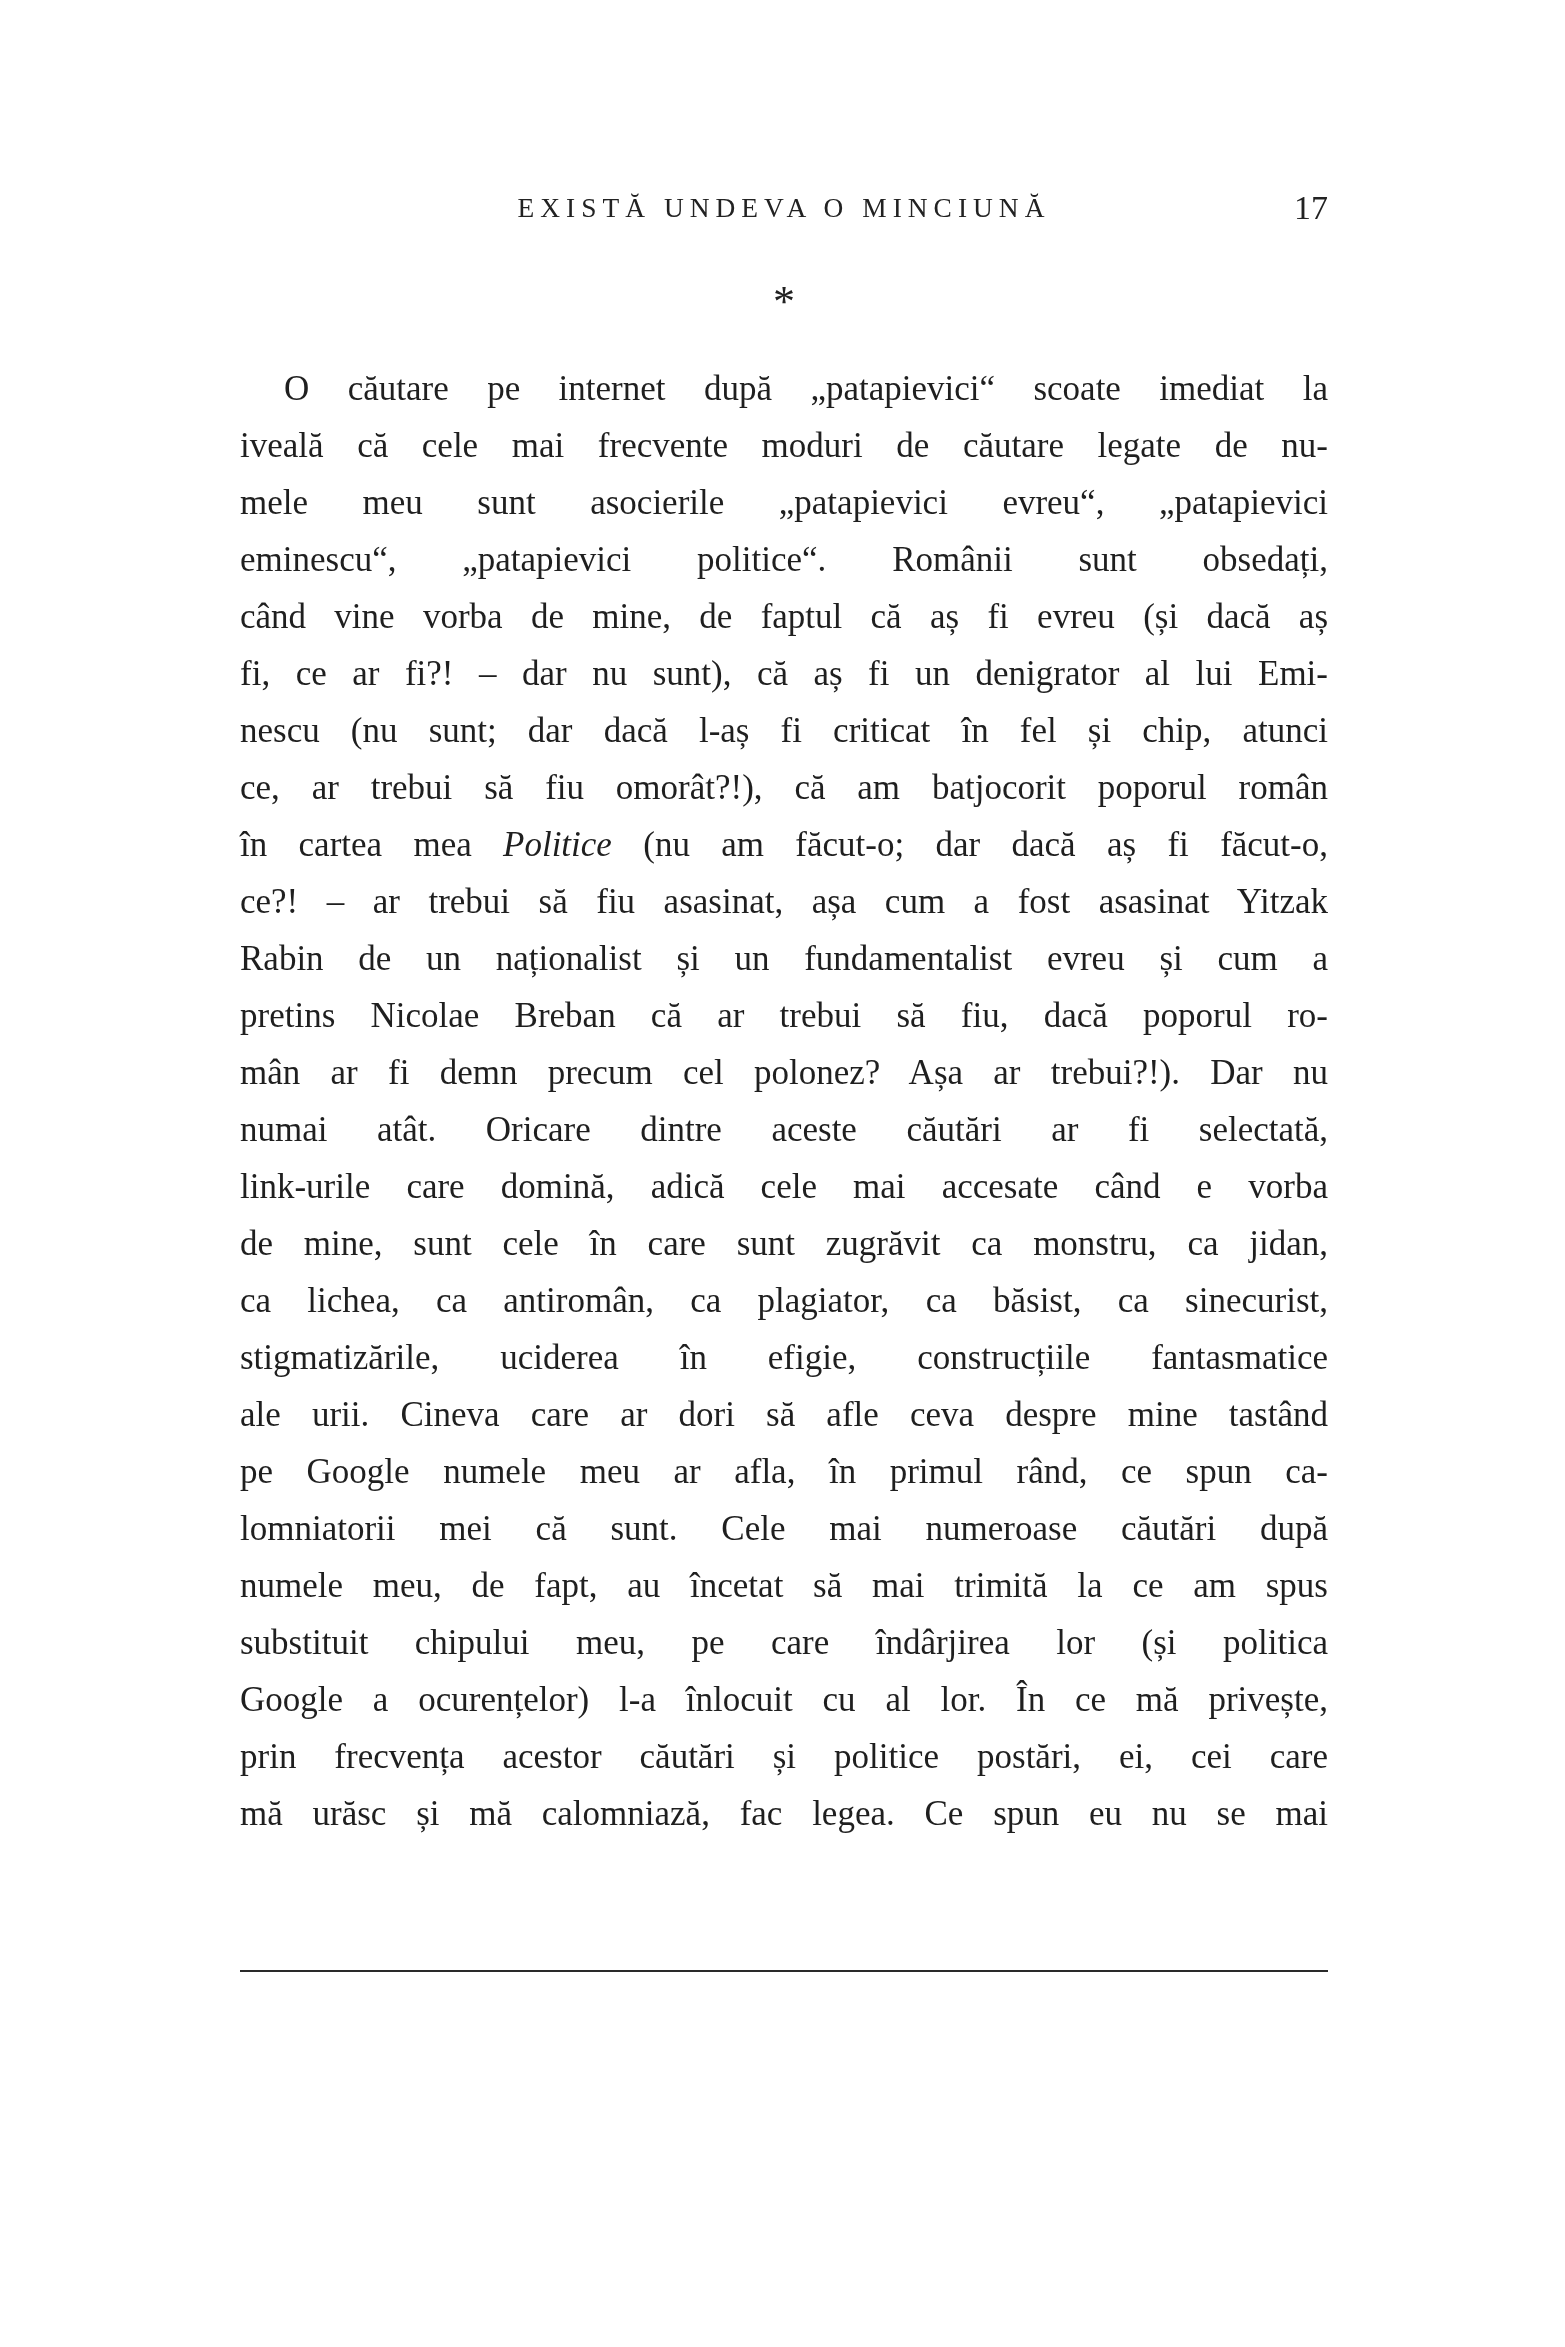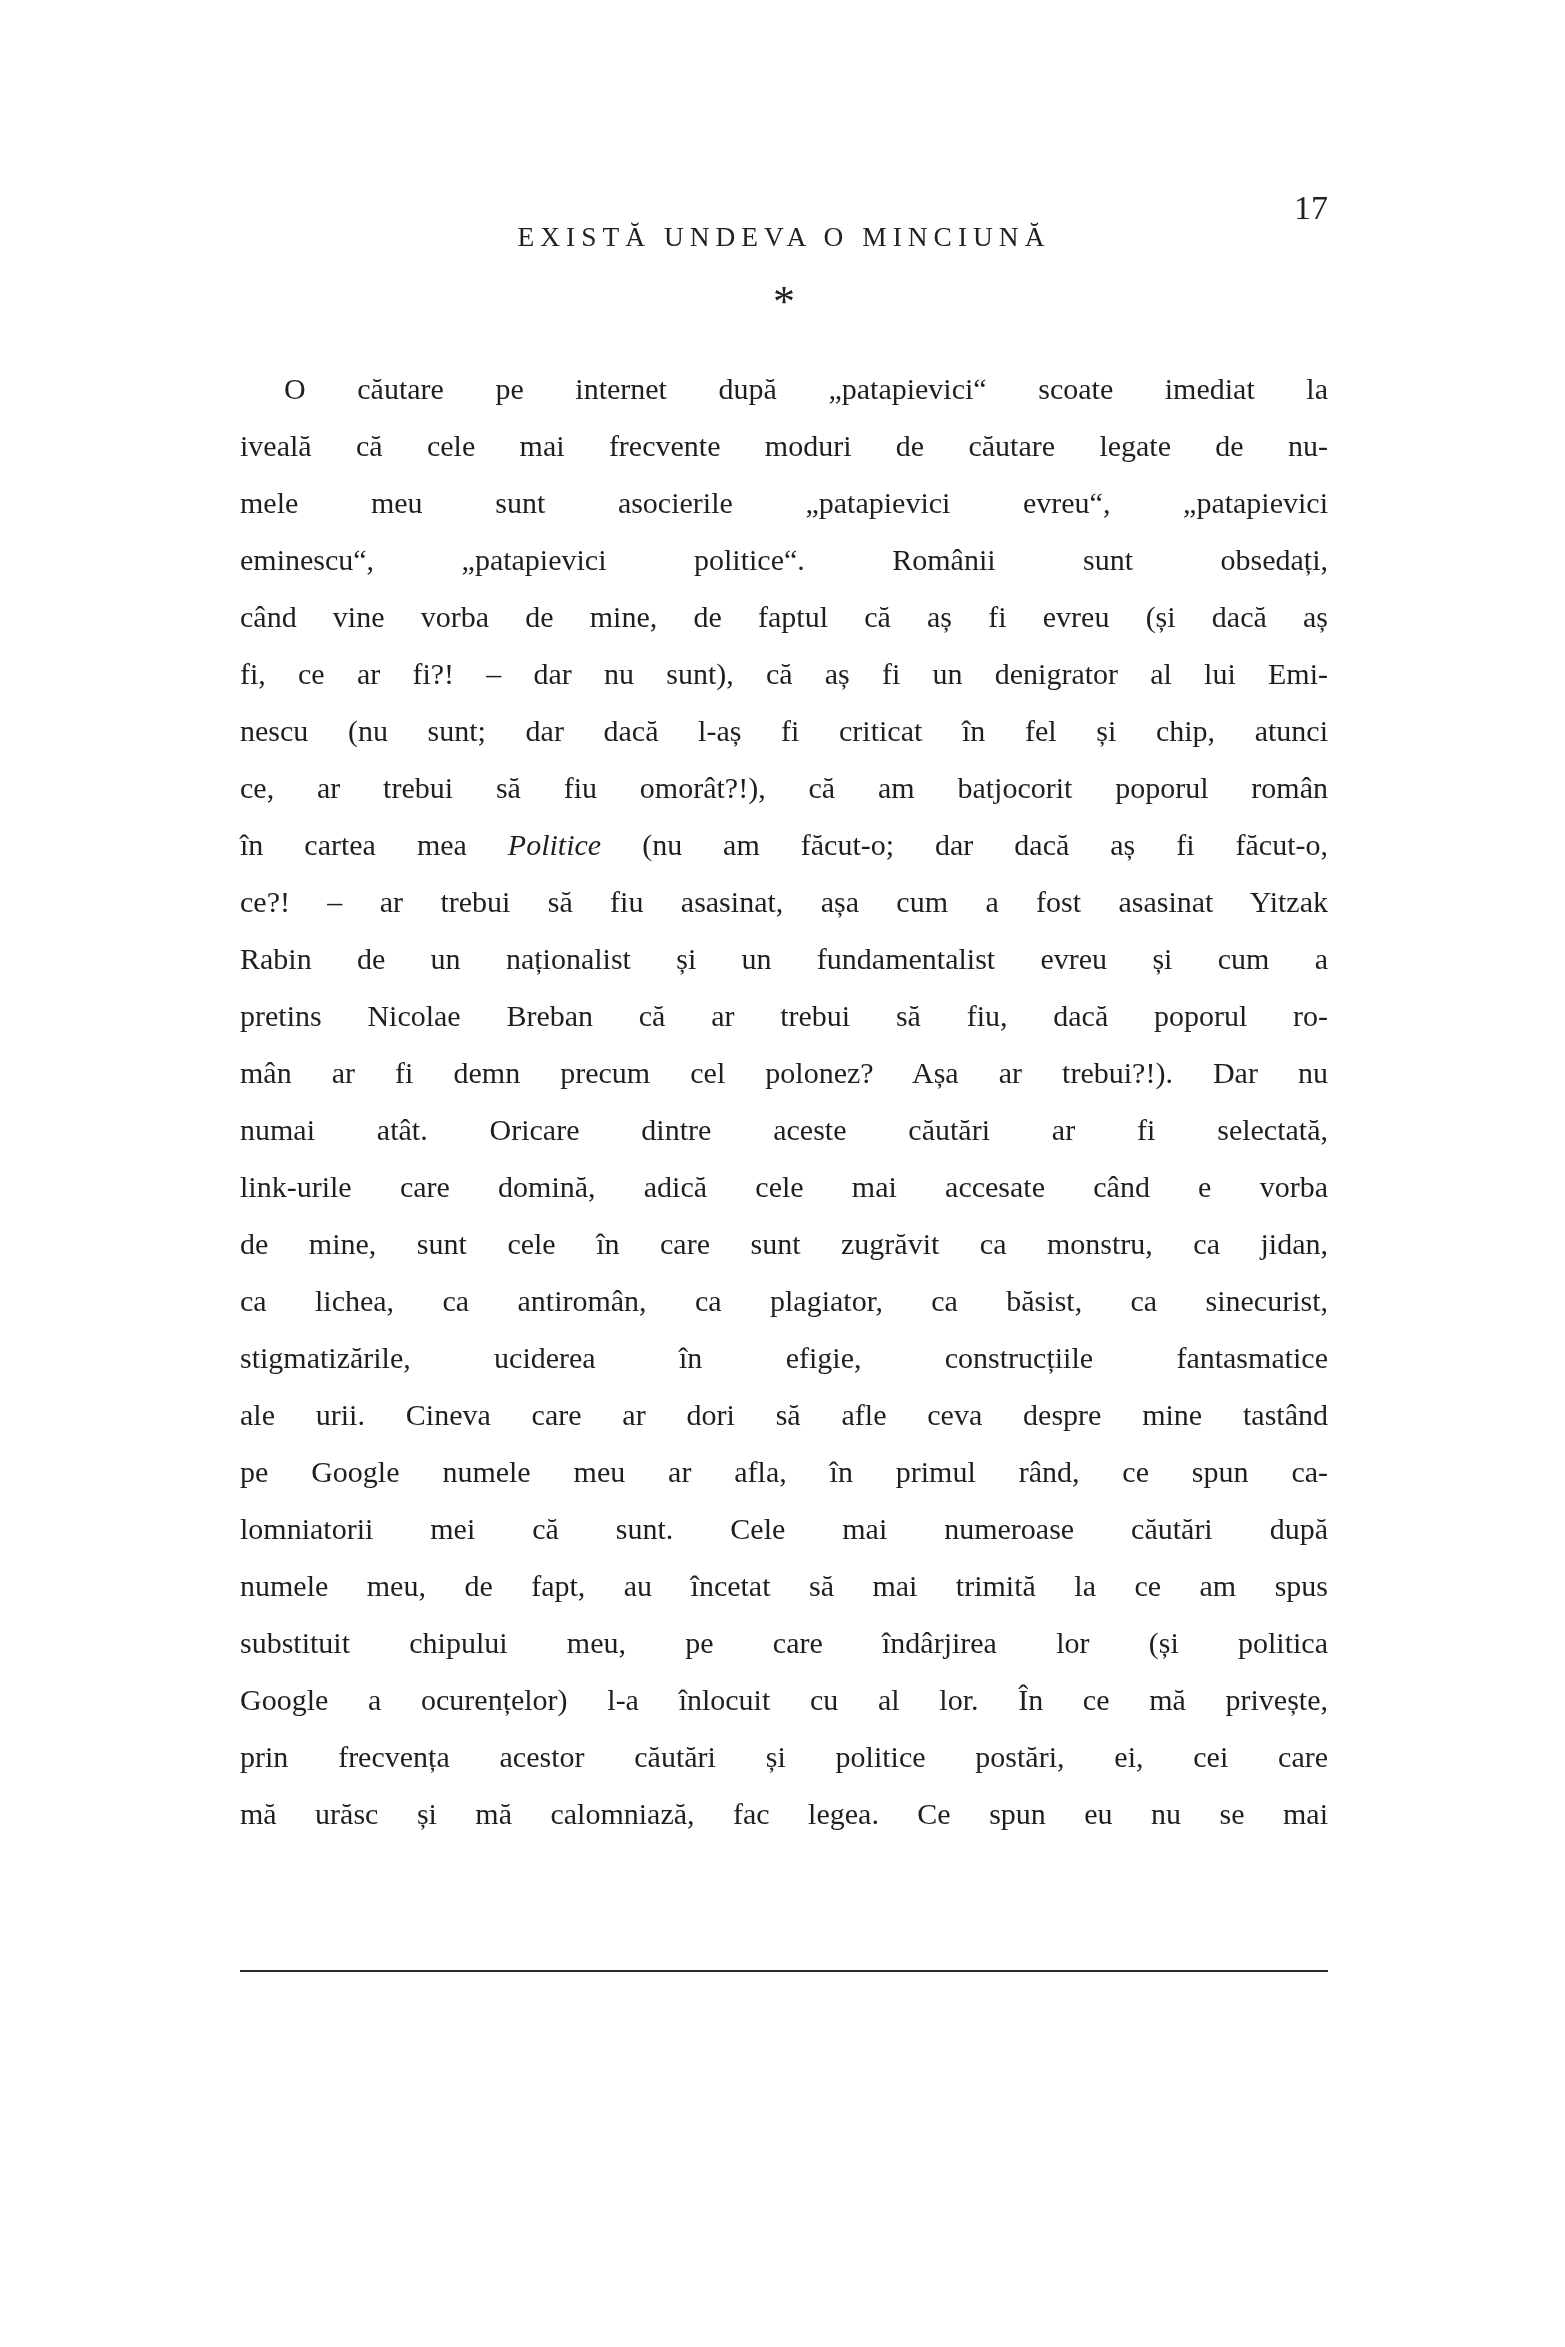--- a/index.html
+++ b/index.html
@@ -22,21 +22,20 @@
     top: 193px;
     width: 1088px;
     height: 42px;
   }
   .running-title {
     display: block;
     text-align: center;
     font-size: 27.4px;
     letter-spacing: 0.22em;
     color: #222222;
-    margin-top: 29px;
   }
   .page-number {
     position: absolute;
     right: 0;
     top: -3.8px;
     font-size: 34px;
     color: #222222;
   }
 
   .divider {
@@ -48,21 +47,21 @@
     font-size: 44px;
     line-height: 44px;
     color: #222222;
   }
 
   .body-text {
     position: absolute;
     left: 240px;
     top: 360px;
     width: 1088px;
-    font-size: 30px;
+    font-size: 35px;
     line-height: 57px;
   }
   .body-text .line {
     text-align: justify;
     text-align-last: justify;
     white-space: normal;
   }
   .body-text .line:first-child { text-indent: 44px; }
 
   .footnote-rule {

